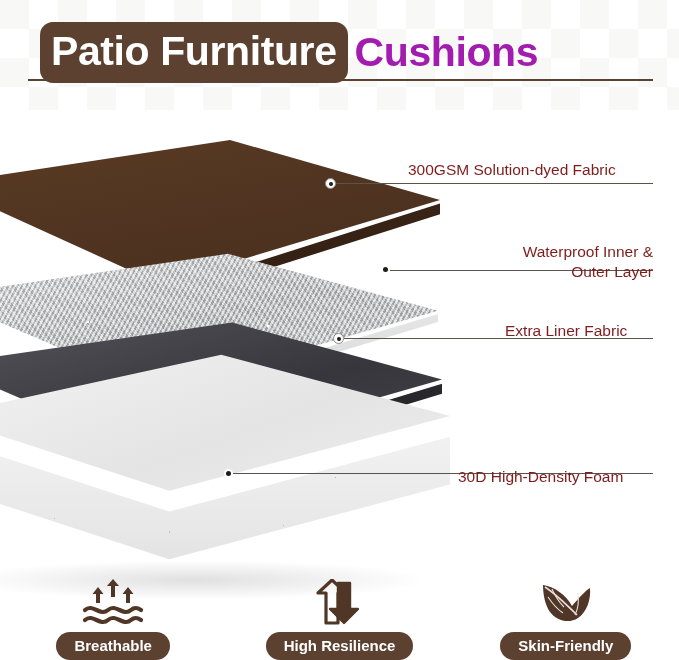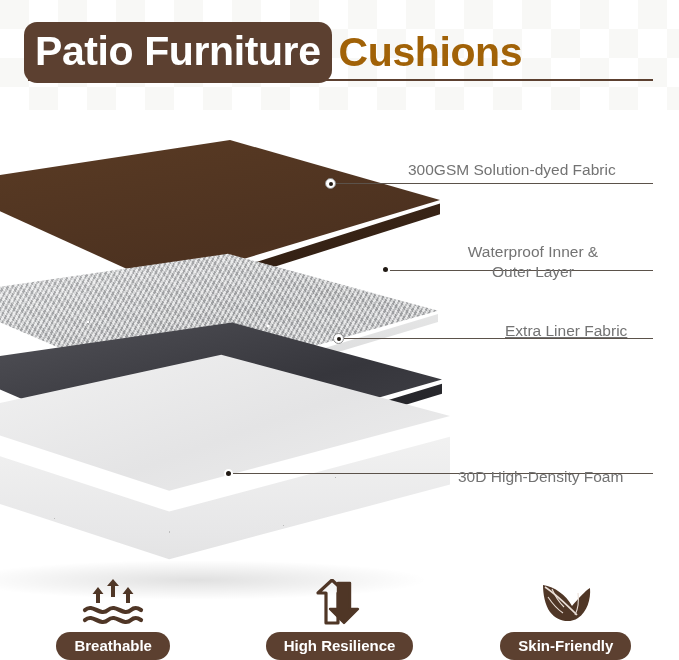--- a/index.html
+++ b/index.html
@@ -40,21 +40,21 @@
     position: absolute;
     left: 0; top: 110px;
     width: 679px;
     height: 550px;
     background: #ffffff;
   }
 
   
   .header {
     position: absolute;
-    left: 0; top: 22px;
+    left: 16px; top: 22px;
     width: 600px;
     height: 62px;
     text-decoration: underline;
   }
   .title-row {
     position: absolute;
     left: 24px;
     top: 0;
     display: flex;
     align-items: center;
@@ -66,21 +66,21 @@
     color: #ffffff;
     font-size: 41px;
     font-weight: bold;
     line-height: 1;
     padding: 9px 11px 11px 11px;
     border-radius: 13px;
     letter-spacing: -0.4px;
   }
   .title-plain {
     display: inline-block;
-    color: #a16207;
+    color: #a21caf;
     font-size: 41px;
     font-weight: bold;
     line-height: 1;
     padding-left: 7px;
     letter-spacing: -0.4px;
   }
   .title-rule {
     position: absolute;
     left: 28px;
     top: 79px;
@@ -233,26 +233,26 @@
     background: #211a14;
   }
   .callout-dot.solid {
     background: #211a14;
     border: 2px solid #ffffff;
   }
   .callout-dot.solid::after { display: none; }
 
   .callout-label {
     position: absolute;
-    color: #737373;
+    color: #7f1d1d;
     font-size: 15.5px;
     line-height: 20px;
     white-space: pre-line;
   }
-  .callout-label.two-line { text-align: center; }
+  .callout-label.two-line { text-align: right; }
 
   
   .features {
     position: absolute;
     left: 0;
     top: 560px;
     width: 679px;
     height: 100px;
     display: flex;
   }
@@ -313,21 +313,21 @@
   <div class="callout-line" style="left:336px; top:183px; width:317px;"></div>
   <div class="callout-label" style="left:408px; top:160px;">300GSM Solution-dyed Fabric</div>
 
   <div class="callout-dot solid" style="left:381px; top:265px; width:9px; height:9px;"></div>
   <div class="callout-line" style="left:390px; top:270px; width:263px;"></div>
   <div class="callout-label two-line" style="left:413px; top:242px; width:240px;">Waterproof Inner  &amp;
 Outer Layer</div>
 
   <div class="callout-dot" style="left:333px; top:333px;"></div>
   <div class="callout-line" style="left:344px; top:338px; width:309px;"></div>
-  <div class="callout-label" style="left:505px; top:321px;text-decoration:underline;">Extra Liner Fabric</div>
+  <div class="callout-label" style="left:505px; top:321px;">Extra Liner Fabric</div>
 
   <div class="callout-dot solid" style="left:224px; top:469px; width:9px; height:9px;"></div>
   <div class="callout-line" style="left:233px; top:473px; width:420px;"></div>
   <div class="callout-label" style="left:458px; top:452px;margin-top:15px;">30D High-Density Foam</div>
 
   <div class="features">
 
     <div class="feature">
       <div class="feature-icon">
         <svg width="62" height="46" viewBox="0 0 62 46" fill="none">

